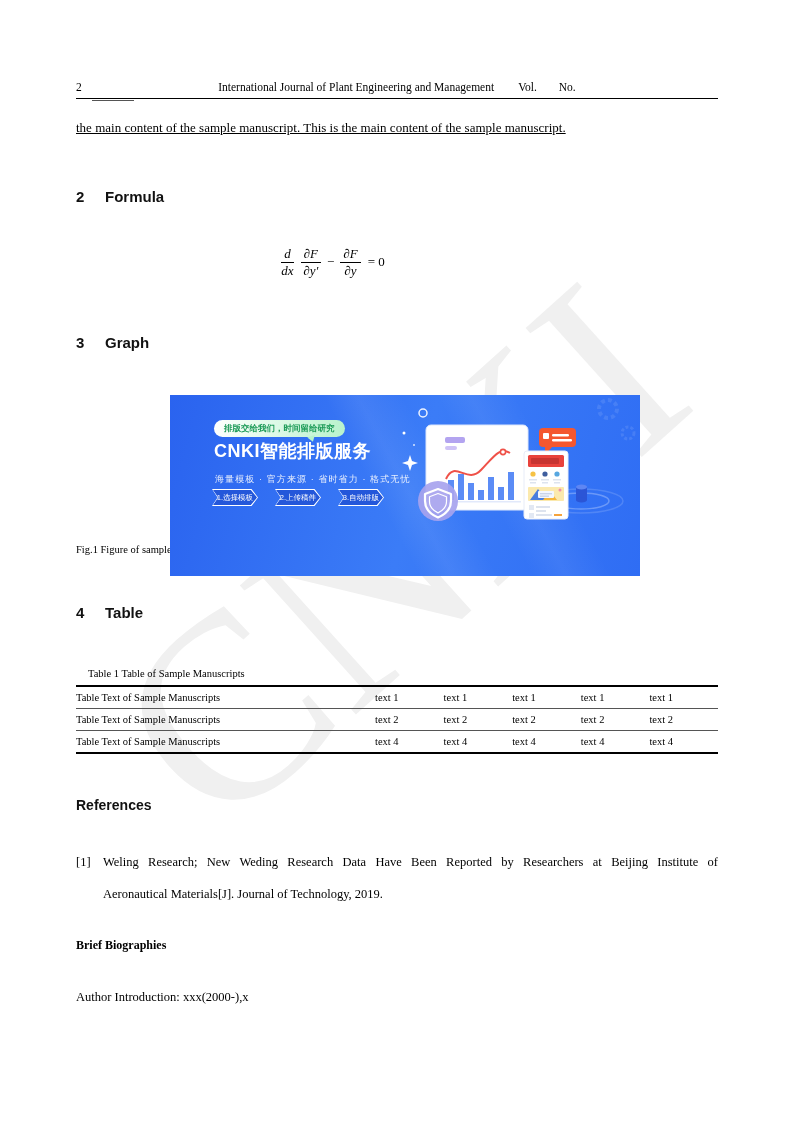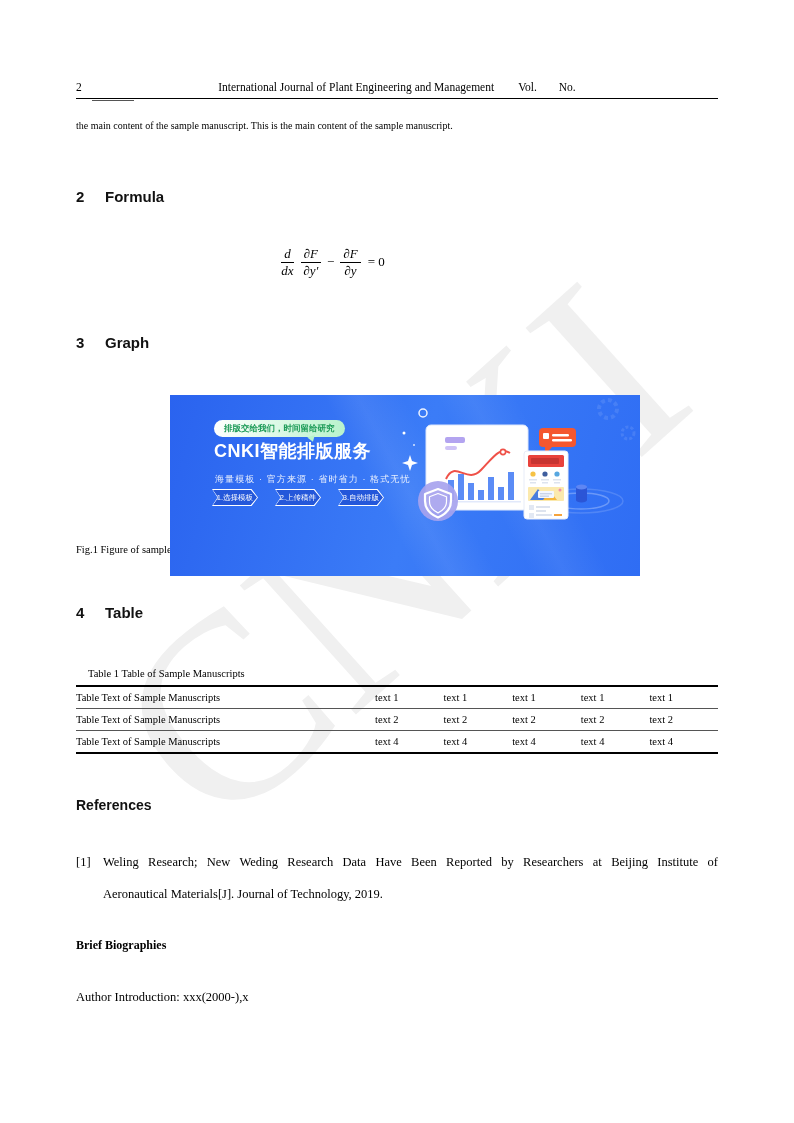--- a/index.html
+++ b/index.html
@@ -13,21 +13,21 @@
     color:#f0f0f0;transform:rotate(-42deg);z-index:0;user-select:none;}
 
   
   .page-header{left:76px;right:76px;top:81px;height:17px;border-bottom:1px solid #000;
     font-size:11.5px;z-index:1;}
   .hdr-pageno{position:absolute;left:0;top:0;}
   .hdr-center{position:absolute;left:0;right:0;top:0;text-align:center;white-space:nowrap;}
   .hdr-vol{margin-left:24px;} .hdr-no{margin-left:22px;}
   .header-dash{left:92px;top:100px;width:42px;height:1px;background:#555;z-index:1;}
 
-  .intro{left:76px;top:120px;width:655px;font-size:10px;z-index:1;}
+  .intro{left:76px;top:120px;width:655px;font-size:13px;z-index:1;text-decoration:underline;}
 
   .sec-h{left:76px;font-family:"Liberation Sans",sans-serif;font-weight:bold;font-size:15px;
     color:#111;display:flex;z-index:1;}
   .sec-num{width:29px;}
   .h-formula{top:188px;} .h-graph{top:334px;} .h-table{top:604px;}
   .h-refs{top:791px;font-size:14px;margin-top:6px;}
 
   
   .formula{left:262px;top:246px;width:140px;display:flex;justify-content:center;align-items:center;
     gap:5px;font-size:13px;font-style:italic;z-index:1;}

